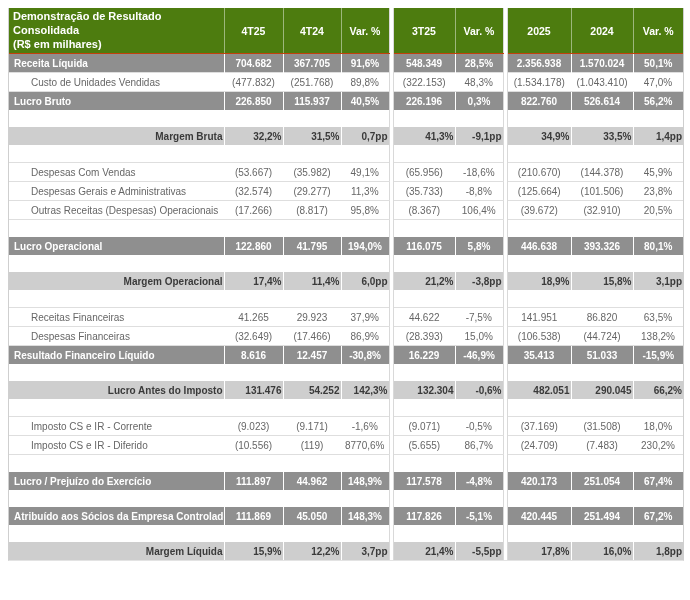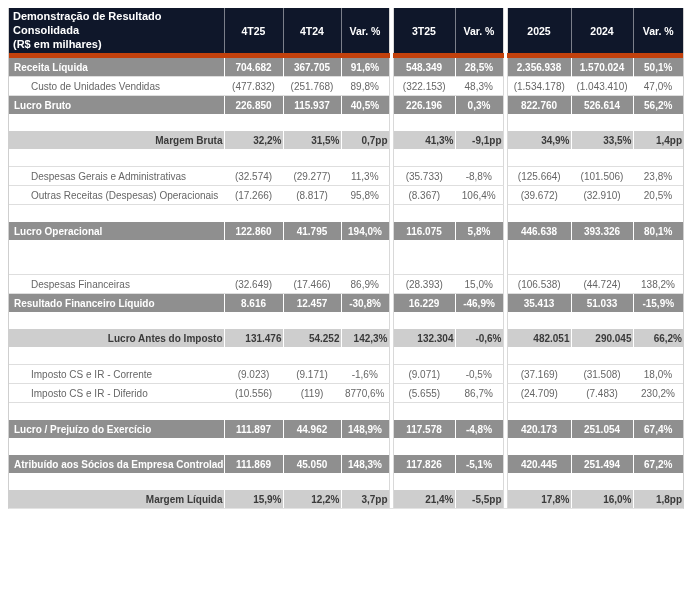--- a/index.html
+++ b/index.html
@@ -23,29 +23,29 @@
   }
   table {
     border-collapse: collapse;
     table-layout: fixed;
     width: 674px;
     font-size: 10px;
     color: #666666;
   }
   
   thead th {
-    background: #0f172a;
+    background: #4d7c0f;
     color: #ffffff;
     font-weight: bold;
     height: 30px;
     font-size: 10.5px;
     text-align: center;
     padding: 0 2px;
     border-left: 1px solid rgba(255,255,255,0.45);
-    border-bottom: 5px solid #c2410c;
+    border-bottom: 1px solid #c2410c;
     vertical-align: middle;
   }
   thead th.label {
     text-align: left;
     font-size: 11px;
     line-height: 1.25;
     padding: 2px 4px;
     border-left: none;
   }
   
@@ -207,20 +207,33 @@
           <td></td>
           <td class="gap"></td>
           <td></td>
           <td></td>
           <td class="gap"></td>
           <td></td>
           <td></td>
           <td></td>
         </tr>
         <tr class="white">
+          <td class="label">Despesas Com Vendas</td>
+          <td>(53.667)</td>
+          <td>(35.982)</td>
+          <td>49,1%</td>
+          <td class="gap"></td>
+          <td>(65.956)</td>
+          <td>-18,6%</td>
+          <td class="gap"></td>
+          <td>(210.670)</td>
+          <td>(144.378)</td>
+          <td>45,9%</td>
+        </tr>
+        <tr class="white">
           <td class="label">Despesas Gerais e Administrativas</td>
           <td>(32.574)</td>
           <td>(29.277)</td>
           <td>11,3%</td>
           <td class="gap"></td>
           <td>(35.733)</td>
           <td>-8,8%</td>
           <td class="gap"></td>
           <td>(125.664)</td>
           <td>(101.506)</td>
@@ -271,32 +284,58 @@
           <td></td>
           <td></td>
           <td class="gap"></td>
           <td></td>
           <td></td>
           <td class="gap"></td>
           <td></td>
           <td></td>
           <td></td>
         </tr>
-        <tr class="blank">
-          <td class="label"></td>
-          <td></td>
-          <td></td>
-          <td></td>
-          <td class="gap"></td>
-          <td></td>
-          <td></td>
-          <td class="gap"></td>
-          <td></td>
-          <td></td>
-          <td></td>
+        <tr class="light">
+          <td class="label">Margem Operacional</td>
+          <td>17,4%</td>
+          <td>11,4%</td>
+          <td>6,0pp</td>
+          <td class="gap"></td>
+          <td>21,2%</td>
+          <td>-3,8pp</td>
+          <td class="gap"></td>
+          <td>18,9%</td>
+          <td>15,8%</td>
+          <td>3,1pp</td>
+        </tr>
+        <tr class="blank">
+          <td class="label"></td>
+          <td></td>
+          <td></td>
+          <td></td>
+          <td class="gap"></td>
+          <td></td>
+          <td></td>
+          <td class="gap"></td>
+          <td></td>
+          <td></td>
+          <td></td>
+        </tr>
+        <tr class="white">
+          <td class="label">Receitas Financeiras</td>
+          <td>41.265</td>
+          <td>29.923</td>
+          <td>37,9%</td>
+          <td class="gap"></td>
+          <td>44.622</td>
+          <td>-7,5%</td>
+          <td class="gap"></td>
+          <td>141.951</td>
+          <td>86.820</td>
+          <td>63,5%</td>
         </tr>
         <tr class="white">
           <td class="label">Despesas Financeiras</td>
           <td>(32.649)</td>
           <td>(17.466)</td>
           <td>86,9%</td>
           <td class="gap"></td>
           <td>(28.393)</td>
           <td>15,0%</td>
           <td class="gap"></td>

